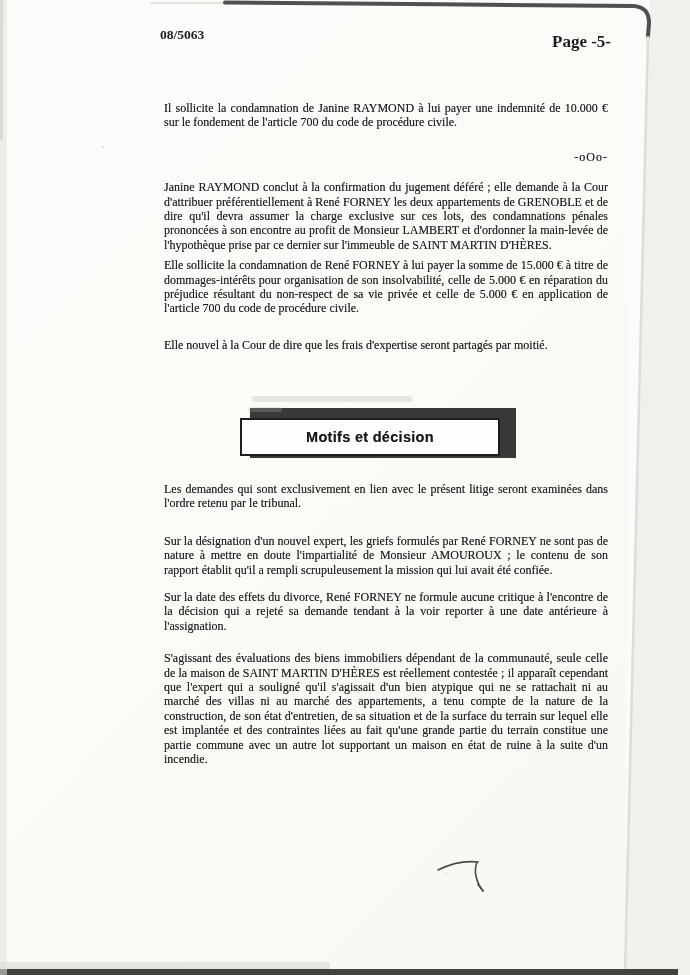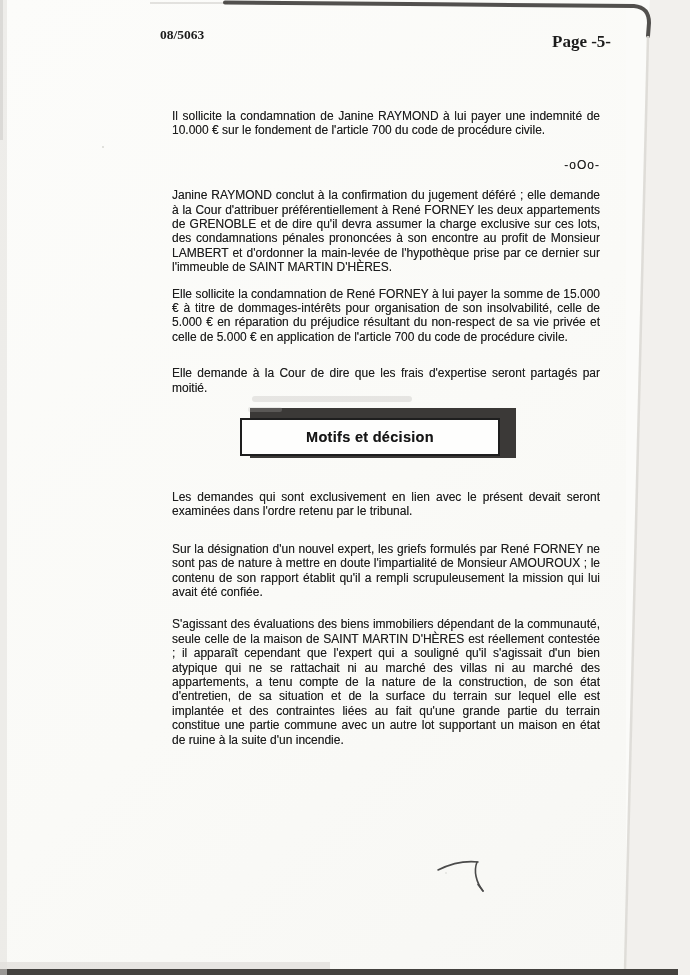--- a/index.html
+++ b/index.html
@@ -27,21 +27,21 @@
     font-family:"Liberation Serif", serif;
     font-weight:bold;font-size:17px;color:#1c1c1c;
   }
 
   .text-col{
     position:absolute;left:160px;width:452px;
     font-size:12px;line-height:14.4px;color:#1d1d1d;
     text-align:justify;
     text-shadow:0 0 0.5px rgba(40,40,40,0.55);
   }
-  .text-col p{margin:12px;}
+  .text-col p{margin:4px;font-family:Liberation Serif, serif;}
   .stack-a{top:97px;}
   .stack-b{top:478px;}
   .sep{text-align:right;margin-top:20px !important;letter-spacing:1px;}
   .mt-md{margin-top:16px !important;}
   .mt-p3{margin-top:6px !important;}
   .mt-p4{margin-top:22px !important;}
   .mt-p6{margin-top:23px !important;}
   .mt-p7{margin-top:13px !important;}
   .mt-p8{margin-top:15px !important;}
   .mt-p9{margin-top:18px !important;}
@@ -67,31 +67,32 @@
 <div class="page">
 
   <div class="hdr-left">08/5063</div>
   <div class="hdr-right">Page -5-</div>
 
   <div class="text-col stack-a">
     <p>Il sollicite la condamnation de Janine RAYMOND à lui payer une indemnité de 10.000 € sur le fondement de l'article 700 du code de procédure civile.</p>
     <p class="sep">-oOo-</p>
     <p class="mt-md">Janine RAYMOND conclut à la confirmation du jugement déféré ; elle demande à la Cour d'attribuer préférentiellement à René FORNEY les deux appartements de GRENOBLE et de dire qu'il devra assumer la charge exclusive sur ces lots, des condamnations pénales prononcées à son encontre au profit de Monsieur LAMBERT et d'ordonner la main-levée de l'hypothèque prise par ce dernier sur l'immeuble de SAINT MARTIN D'HÈRES.</p>
     <p class="mt-p3">Elle sollicite la condamnation de René FORNEY à lui payer la somme de 15.000 € à titre de dommages-intérêts pour organisation de son insolvabilité, celle de 5.000 € en réparation du préjudice résultant du non-respect de sa vie privée et celle de 5.000 € en application de l'article 700 du code de procédure civile.</p>
-    <p class="mt-p4">Elle demande à la Cour de dire que les frais d'expertise seront partagés par moitié.</p>
+    <p class="mt-p4">Elle nouvel à la Cour de dire que les frais d'expertise seront partagés par moitié.</p>
   </div>
 
   <div class="motifs-wrap">
     <div class="motifs-shadow"></div>
     <div class="motifs-box">Motifs et décision</div>
   </div>
 
   <div class="text-col stack-b">
-    <p>Les demandes qui sont exclusivement en lien avec le présent devait seront examinées dans l'ordre retenu par le tribunal.</p>
+    <p>Les demandes qui sont exclusivement en lien avec le présent litige seront examinées dans l'ordre retenu par le tribunal.</p>
     <p class="mt-p6">Sur la désignation d'un nouvel expert, les griefs formulés par René FORNEY ne sont pas de nature à mettre en doute l'impartialité de Monsieur AMOUROUX ; le contenu de son rapport établit qu'il a rempli scrupuleusement la mission qui lui avait été confiée.</p>
+    <p class="mt-p7">Sur la date des effets du divorce, René FORNEY ne formule aucune critique à l'encontre de la décision qui a rejeté sa demande tendant à la voir reporter à une date antérieure à l'assignation.</p>
     <p class="mt-p9">S'agissant des évaluations des biens immobiliers dépendant de la communauté, seule celle de la maison de SAINT MARTIN D'HÈRES est réellement contestée ; il apparaît cependant que l'expert qui a souligné qu'il s'agissait d'un bien atypique qui ne se rattachait ni au marché des villas ni au marché des appartements, a tenu compte de la nature de la construction, de son état d'entretien, de sa situation et de la surface du terrain sur lequel elle est implantée et des contraintes liées au fait qu'une grande partie du terrain constitue une partie commune avec un autre lot supportant un maison en état de ruine à la suite d'un incendie.</p>
   </div>
 
   <svg class="artifacts" width="690" height="975" viewBox="0 0 690 975">
 
     <polygon points="650,0 690,0 690,975 626,975 648,30" fill="#f0eeea" opacity="0.8"></polygon>
 
     <path d="M150,3 L228,3" stroke="#c9c7c3" stroke-width="2" fill="none" opacity="0.5"></path>
     <path d="M225,2.5 C330,4 520,4.5 634,6 C645,7 649,13 649,23 L648,36" stroke="#3a3835" stroke-width="4" fill="none" opacity="0.88" stroke-linecap="round"></path>
 

